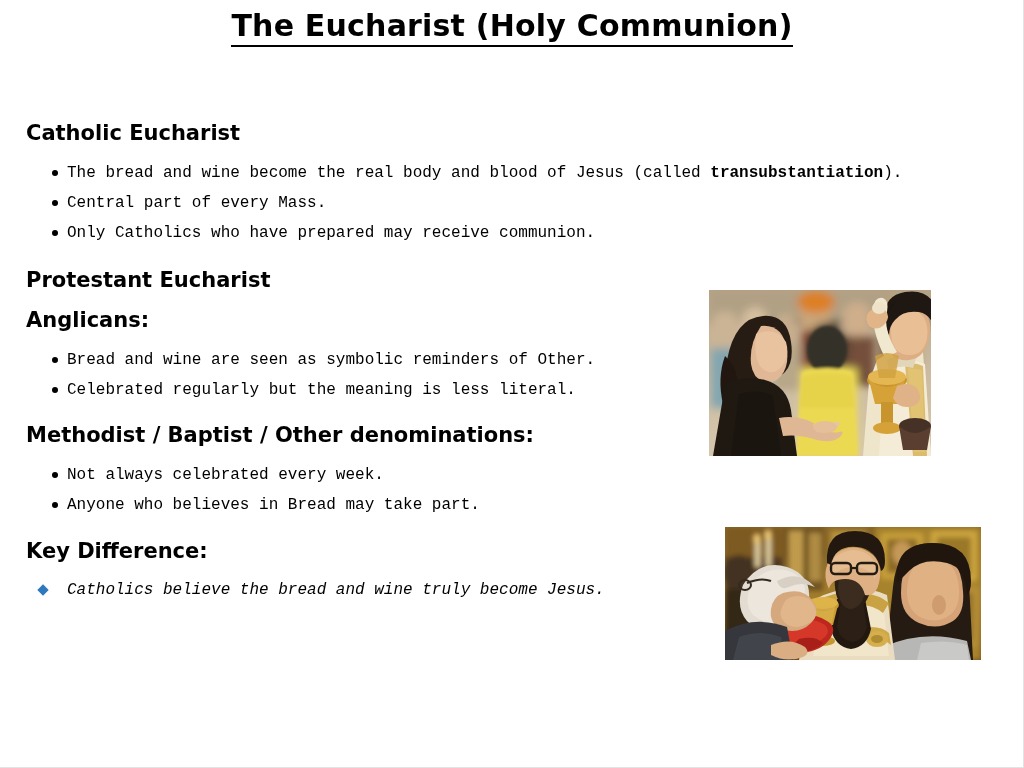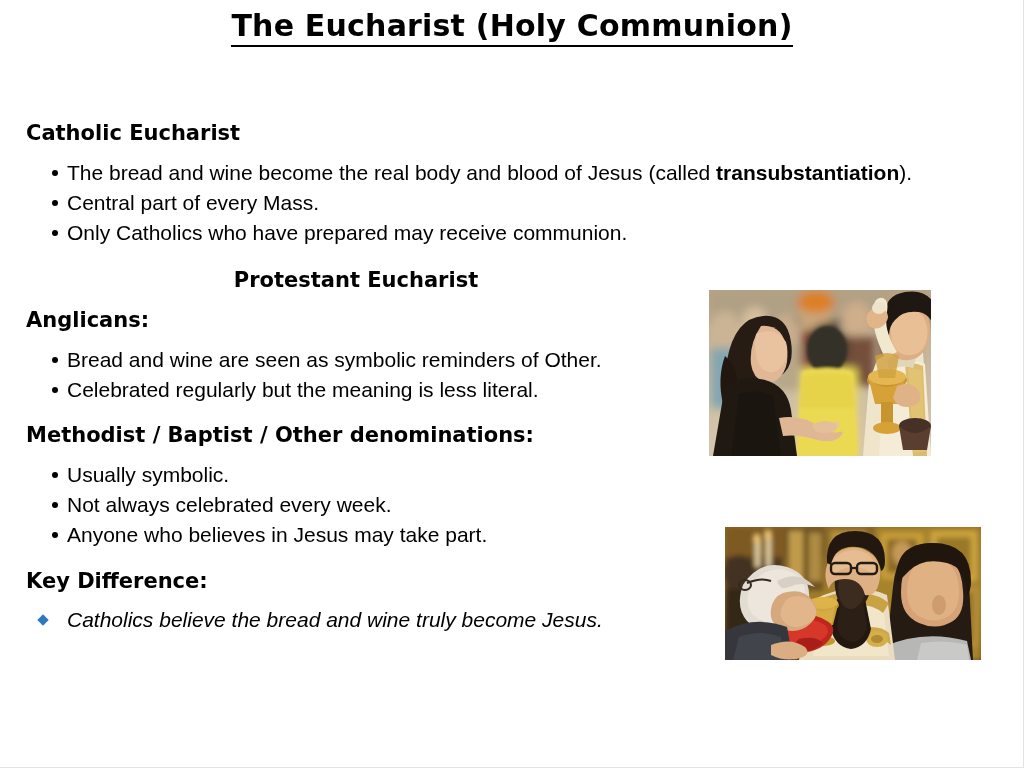--- a/index.html
+++ b/index.html
@@ -49,38 +49,38 @@
 
   .sec-head {
     font-family: "DejaVu Sans", sans-serif;
     font-size: 21px;
     font-weight: bold;
     color: #000000;
     line-height: 22px;
     margin: 0;
   }
   .sec-head.h-catholic   { margin-top: 0px; }
-  .sec-head.h-protestant { margin-top: 21px; text-align: center; }
+  .sec-head.h-protestant { margin-top: 21px; }
   .sec-head.h-anglican   { margin-top: 18px; }
   .sec-head.h-methodist  { margin-top: 19px; }
   .sec-head.h-keydiff    { margin-top: 20px; }
 
   ul.bullets {
     list-style: none;
     margin: 0;
     padding: 0;
   }
   ul.bullets.first-group  { margin-top: 14px; }
   ul.bullets.after-head   { margin-top: 14px; }
 
   ul.bullets li {
     position: relative;
     padding-left: 41px;
-    font-family: Liberation Sans, sans-serif;
-    font-size: 21px;
+    font-family: Liberation Mono, monospace;
+    font-size: 16px;
     line-height: 30px;
     color: #000000;
     white-space: nowrap;
   }
   ul.bullets li .dot {
     position: absolute;
     left: 26px;
     top: 12px;
     width: 6px;
     height: 6px;
@@ -162,27 +162,24 @@
       </li>
       <li>
         <span class="dot"></span><span>Celebrated regularly but the meaning is less literal.</span>
       </li>
     </ul>
 
     <p class="sec-head h-methodist">Methodist / Baptist / Other denominations:</p>
 
     <ul class="bullets after-head">
       <li>
-        <span class="dot"></span><span>Usually symbolic.</span>
-      </li>
-      <li>
         <span class="dot"></span><span>Not always celebrated every week.</span>
       </li>
       <li>
-        <span class="dot"></span><span>Anyone who believes in Jesus may take part.</span>
+        <span class="dot"></span><span>Anyone who believes in Bread may take part.</span>
       </li>
     </ul>
 
     <p class="sec-head h-keydiff">Key Difference:</p>
 
     <ul class="bullets diamond">
       <li>
         <span class="dia"></span><span>Catholics believe the bread and wine truly become Jesus.</span>
       </li>
     </ul>

